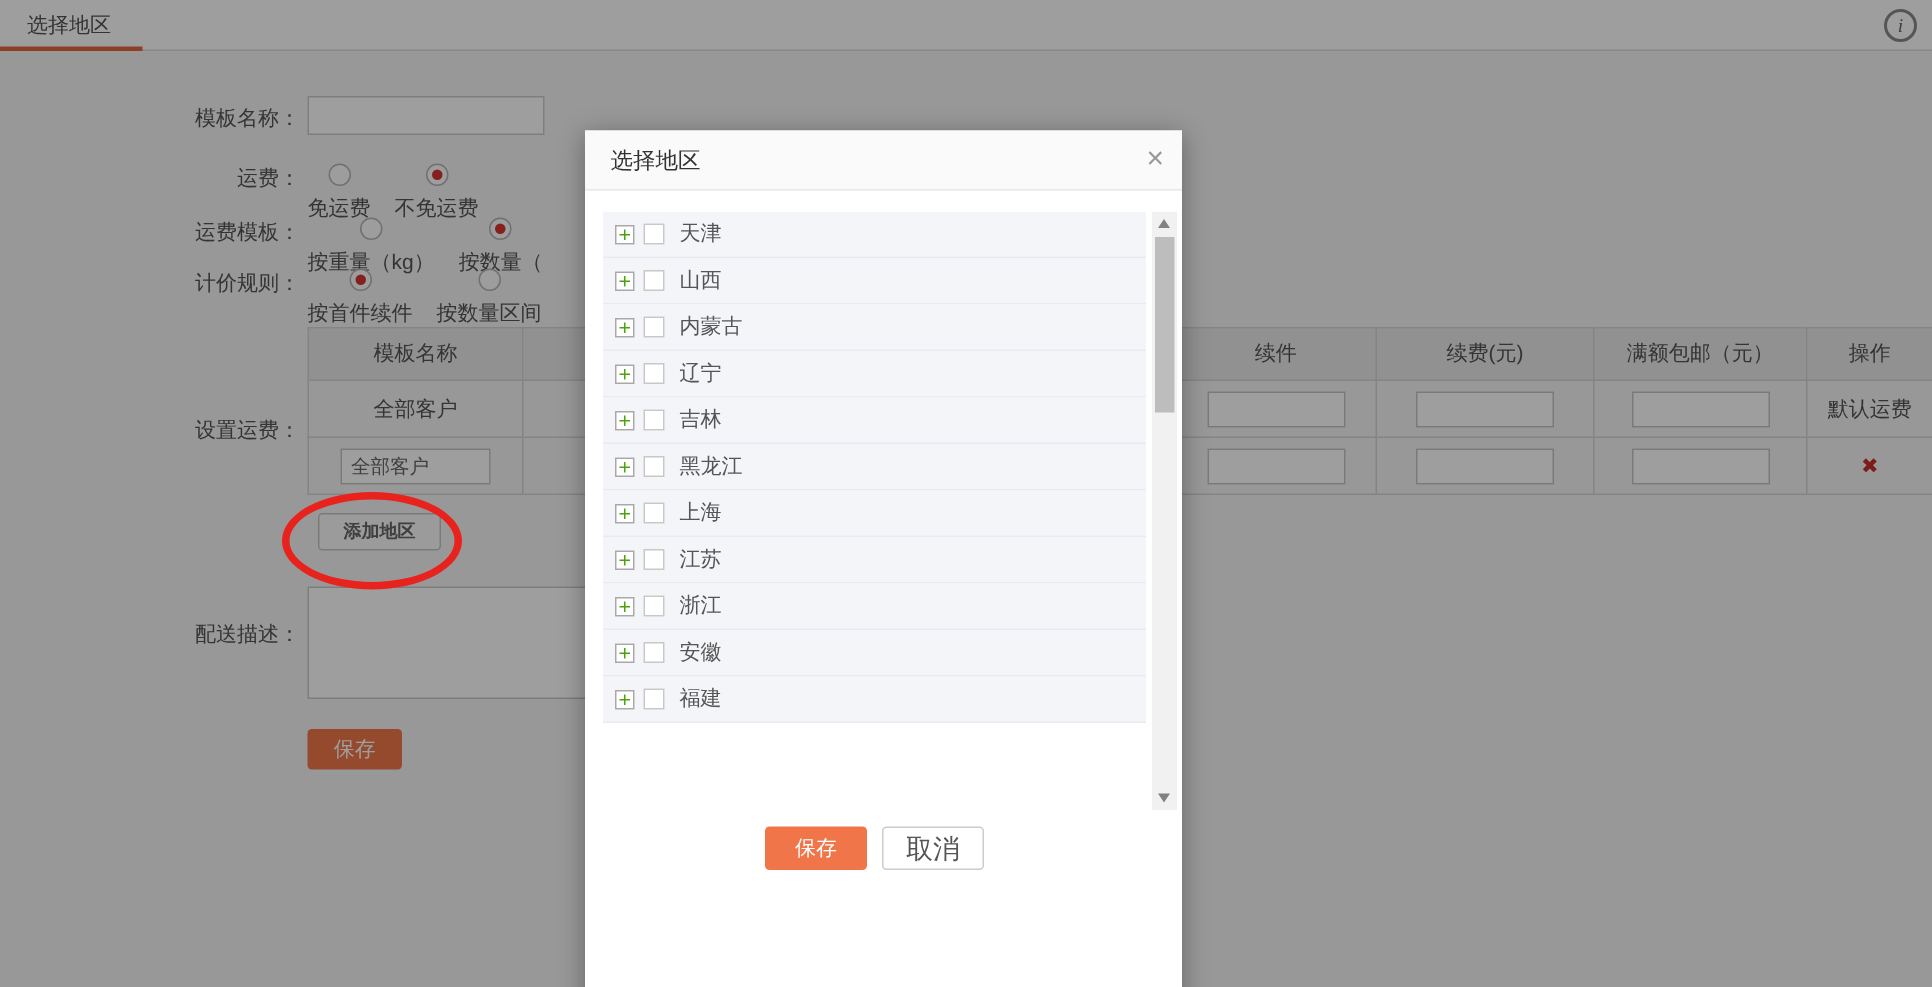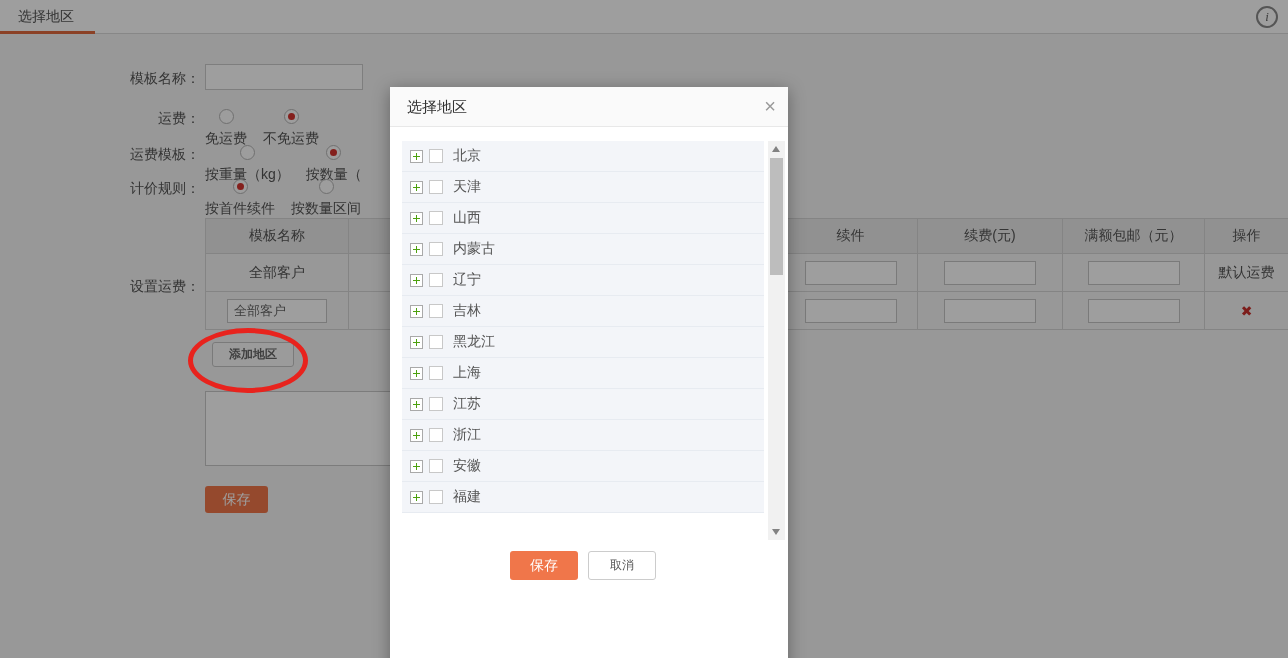--- a/index.html
+++ b/index.html
@@ -58,38 +58,39 @@
   .cb { width:14px; height:14px; border:1px solid #c8c8c8; background:#fff; margin-left:6px; flex:0 0 auto; }
   .rname { margin-left:10px; font-size:14px; color:#555; }
   
   .sbar { position:absolute; right:0; top:0; width:17px; height:399px; background:#f1f1f1; }
   .sarrow { position:absolute; left:4px; width:0; height:0; border-left:4.5px solid transparent; border-right:4.5px solid transparent; }
   .sarrow.up { top:5px; border-bottom:6px solid #828282; }
   .sarrow.down { bottom:5px; border-top:6px solid #828282; }
   .sthumb { position:absolute; left:2px; top:17px; width:13px; height:117px; background:#bdbdbd; }
   
   .modal-save { position:absolute; left:120px; top:464px; width:68px; height:29px; border:none; border-radius:3px; color:#fff; font-size:14px; }
-  .modal-cancel { position:absolute; left:198px; top:464px; width:68px; height:29px; background:#fff; border:1px solid #ccc; border-radius:3px; color:#555; font-size:12px; }
+  .modal-cancel { position:absolute; left:198px; top:464px; width:68px; height:29px; background:#fff; border:1px solid #ccc; border-radius:3px; color:#555; font-size:18px; }
 </style>
 </head>
 <body>
 
 <div class="screen">
 
   <div class="topbar">
     <div class="tab">选择地区</div>
     <div class="tab-underline" id="tab-underline" style="background: rgb(224, 106, 62);"></div>
     <div class="info-icon">i</div>
   </div>
 
   <div class="flabel" style="top:70px">模板名称：</div>
   <div class="flabel" style="top:110px">运费：</div>
   <div class="flabel" style="top:146px">运费模板：</div>
   <div class="flabel" style="top:180px">计价规则：</div>
   <div class="flabel" style="top:278px">设置运费：</div>
+  <div class="flabel" style="top:414px">配送描述：</div>
 
   <input class="txt-input" style="left: 205px; top: 64px; width: 158px; height: 26px;" value="">
 
   <div class="radio-row" style="top:109px">
     <span class="radio-opt">
         <span class="rdot"></span>
         <span>免运费</span>
       </span>
     <span class="radio-opt">
         <span class="rdot on"></span>
@@ -168,28 +169,20 @@
       <span class="modal-close">×</span>
     </div>
     <div class="region-list">
       <div class="region-rows">
           <div class="region-row">
             <span class="expand">
               <span class="ebar h"></span>
               <span class="ebar v"></span>
             </span>
             <span class="cb"></span>
-            <span class="rname">北京</span>
-          </div>
-          <div class="region-row">
-            <span class="expand">
-              <span class="ebar h"></span>
-              <span class="ebar v"></span>
-            </span>
-            <span class="cb"></span>
             <span class="rname">天津</span>
           </div>
           <div class="region-row">
             <span class="expand">
               <span class="ebar h"></span>
               <span class="ebar v"></span>
             </span>
             <span class="cb"></span>
             <span class="rname">山西</span>
           </div>

